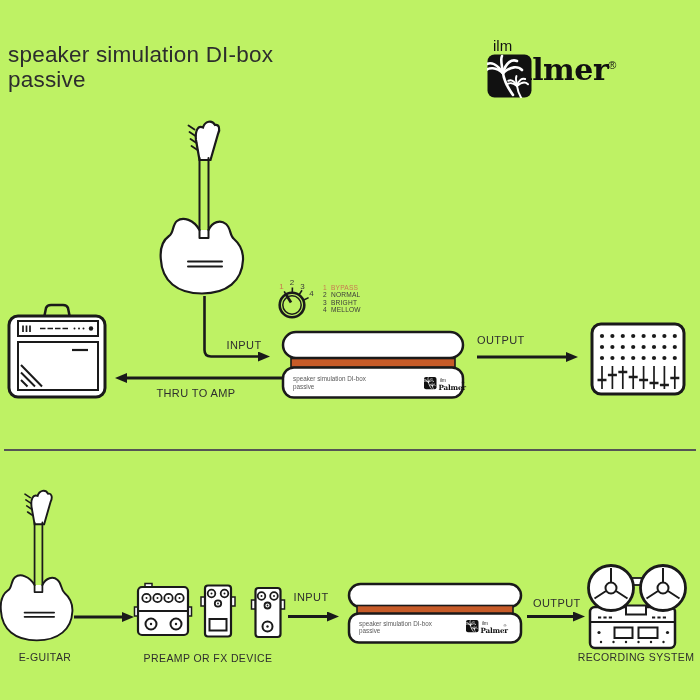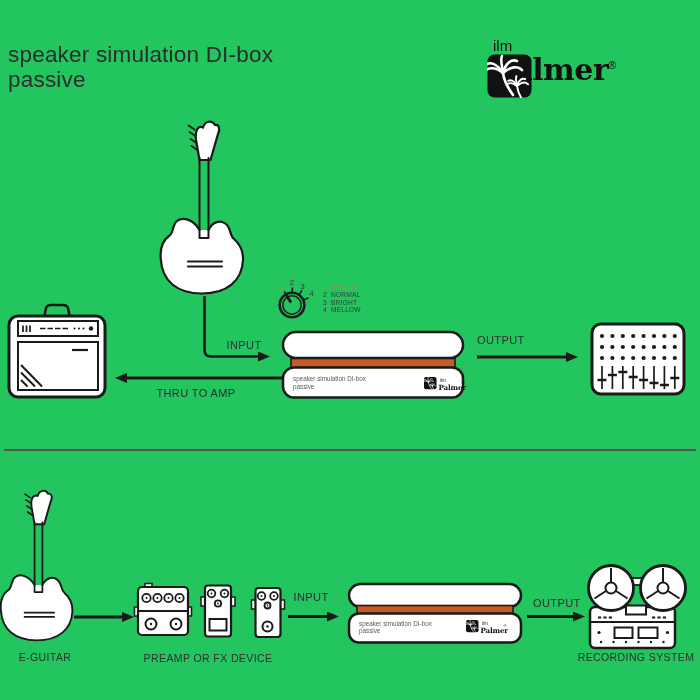--- a/index.html
+++ b/index.html
@@ -1,16 +1,16 @@
 <!DOCTYPE html>
 <html><head>
 <meta charset="utf-8">
 <style>
   html,body{margin:0;padding:0;background:#fff;}
-  .canvas{position:relative;width:700px;height:700px;background:#22c55e;overflow:hidden;
+  .canvas{position:relative;width:700px;height:700px;background:#bef264;overflow:hidden;
           font-family:"Liberation Sans",sans-serif;text-decoration:underline;}
   .title{position:absolute;left:8px;top:42px;font-size:22.5px;line-height:25px;
          color:#2d2d2d;letter-spacing:.2px;font-weight:400;}
   .brand{position:absolute;left:487px;top:38px;display:flex;align-items:flex-end;}
   .brand .logo-icon{width:45px;height:44px;margin-top:16px;}
   .brand .wordmark{margin-left:5px;display:flex;flex-direction:column;line-height:1;}
   .brand .pre{font-size:15px;color:#111;margin-left:1px;margin-bottom:2px;}
   .brand .name{font-family:"DejaVu Serif",serif;font-weight:bold;font-size:30px;color:#111;
                letter-spacing:-0.5px;}
   .brand .reg{font-size:11px;vertical-align:super;font-family:"Liberation Sans",sans-serif;font-weight:normal;}

